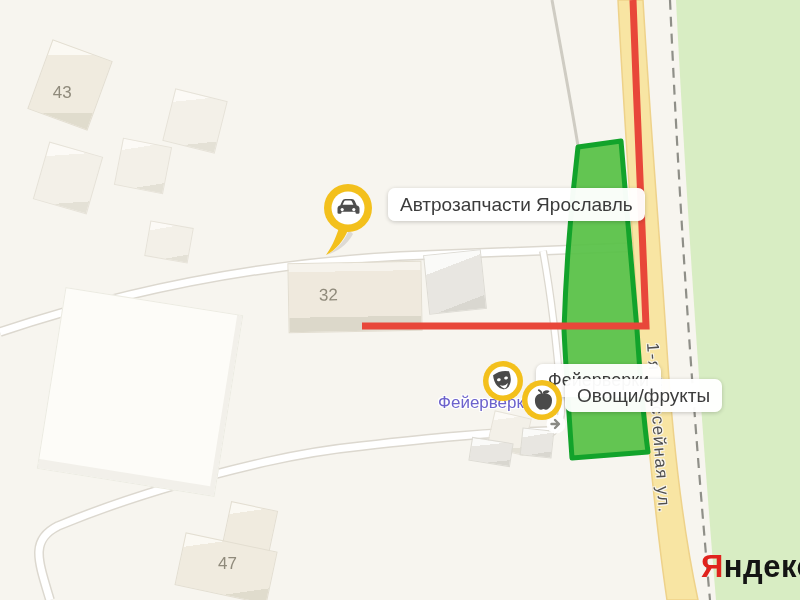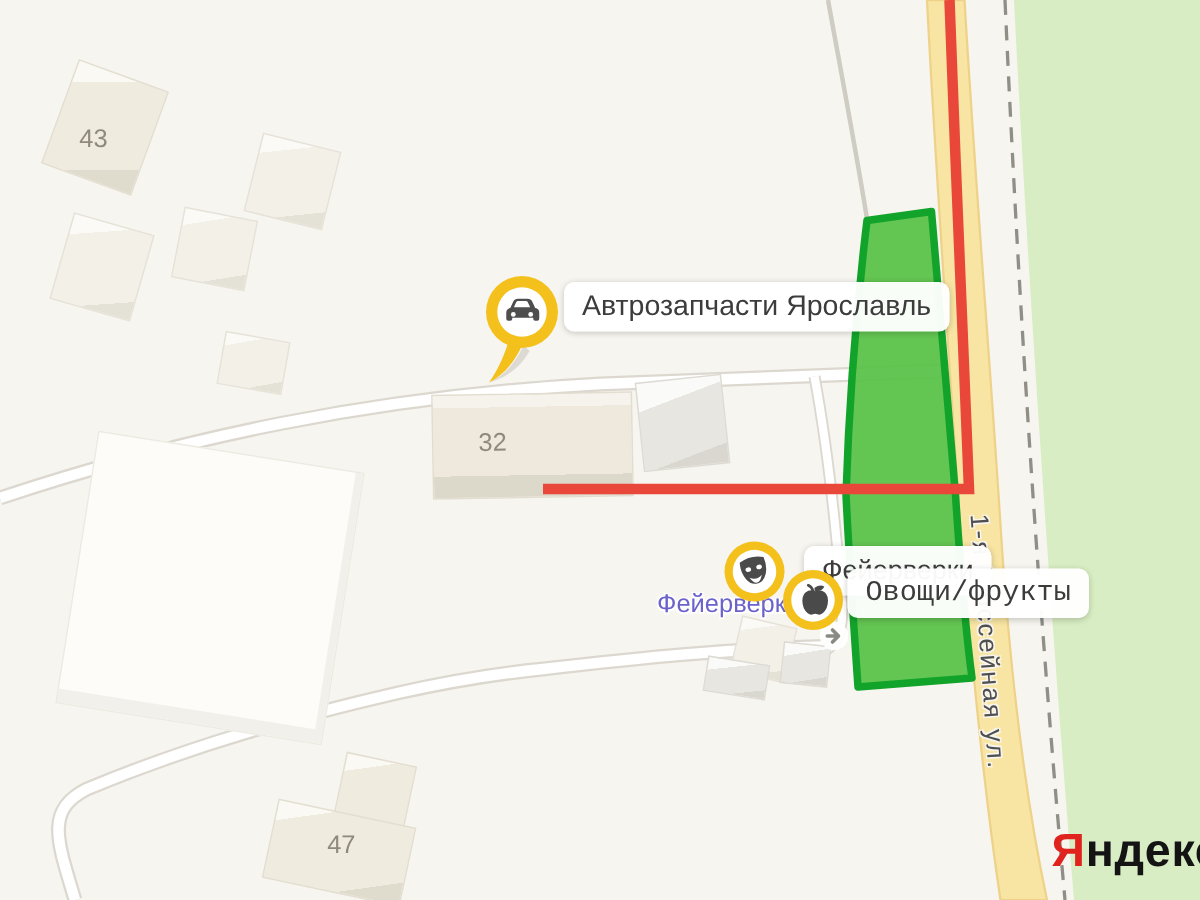--- a/index.html
+++ b/index.html
@@ -110,38 +110,38 @@
   </div>
 
   <svg class="abs" style="left:519px;top:377px;z-index:9;" width="46" height="46" viewBox="0 0 46 46">
     <circle cx="23" cy="23" r="20" fill="#f3c01c"></circle>
     <circle cx="23" cy="23" r="14.5" fill="#ffffff"></circle>
     <path d="M23,17 q-0.8,-2.8 -3.2,-3.8" fill="none" stroke="#4a4a4a" stroke-width="1.8" stroke-linecap="round"></path>
     <path d="M24,14.8 q4,-2.6 6.6,-0.6 q-2.1,3.6 -6.6,2.6 Z" fill="#4a4a4a"></path>
     <path d="M23,18 q3,-2.3 6,-1.1 q4,1.6 4,6.4 q0,5.4 -3.4,8.3 q-2,1.8 -3.7,0.9 q-1.5,-0.8 -2.9,0 q-1.7,0.9 -3.7,-0.9 q-3.4,-2.9 -3.4,-8.3 q0,-4.8 4,-6.4 q3,-1.2 6,1.1 Z" fill="#4a4a4a"></path>
   </svg>
 
-  <div class="lbl" style="left:565px;top:379px;z-index:10;font-family:Liberation Mono, monospace;">
+  <div class="lbl" style="left:565px;top:379px;z-index:10;">
     <span>Овощи/фрукты</span>
   </div>
 
   <svg class="abs" style="left:319px;top:178px;z-index:11;" width="64" height="84" viewBox="0 0 64 84">
     <path d="M7,77 C18,72 26,62 30,52 L34,56 C28,67 18,74 7,77 Z" fill="#d8d5cf" opacity="0.85"></path>
     <path d="M20,50 C16,62 12,70 7,77 C17,72 25,62 29,52 Z" fill="#f3c01c"></path>
     <circle cx="29" cy="30" r="24" fill="#f3c01c"></circle>
     <circle cx="29" cy="30" r="16.5" fill="#ffffff"></circle>
     <g>
       <path d="M18.5,34.5 v-4 q0,-2.7 2.7,-3.1 l2,-4.4 q0.9,-1.9 3,-1.9 h6.6 q2.1,0 3,1.9 l2,4.4 q2.7,0.4 2.7,3.1 v4 q0,1.3 -1.3,1.3 h-1.4 q-1.3,0 -1.3,-1.3 v-0.7 h-14 v0.7 q0,1.3 -1.3,1.3 h-1.4 q-1.3,0 -1.3,-1.3 Z" fill="#4e4e4e"></path>
       <path d="M23.6,26.8 l1.5,-3.3 q0.4,-0.9 1.4,-0.9 h5 q1,0 1.4,0.9 l1.5,3.3 Z" fill="#ffffff"></path>
       <circle cx="23.2" cy="31.6" r="1.6" fill="#ffffff"></circle>
       <circle cx="34.8" cy="31.6" r="1.6" fill="#ffffff"></circle>
     </g>
   </svg>
 
-  <div class="lbl" style="left:376px;top:188px;z-index:12;">
+  <div class="lbl" style="left:388px;top:188px;z-index:12;">
     <span>Автрозапчасти Ярославль</span>
   </div>
 
   <div class="logo">
     <span class="ya">Я</span><span class="rest">ндекс</span>
   </div>
 
 </div>
 
 </body></html>

